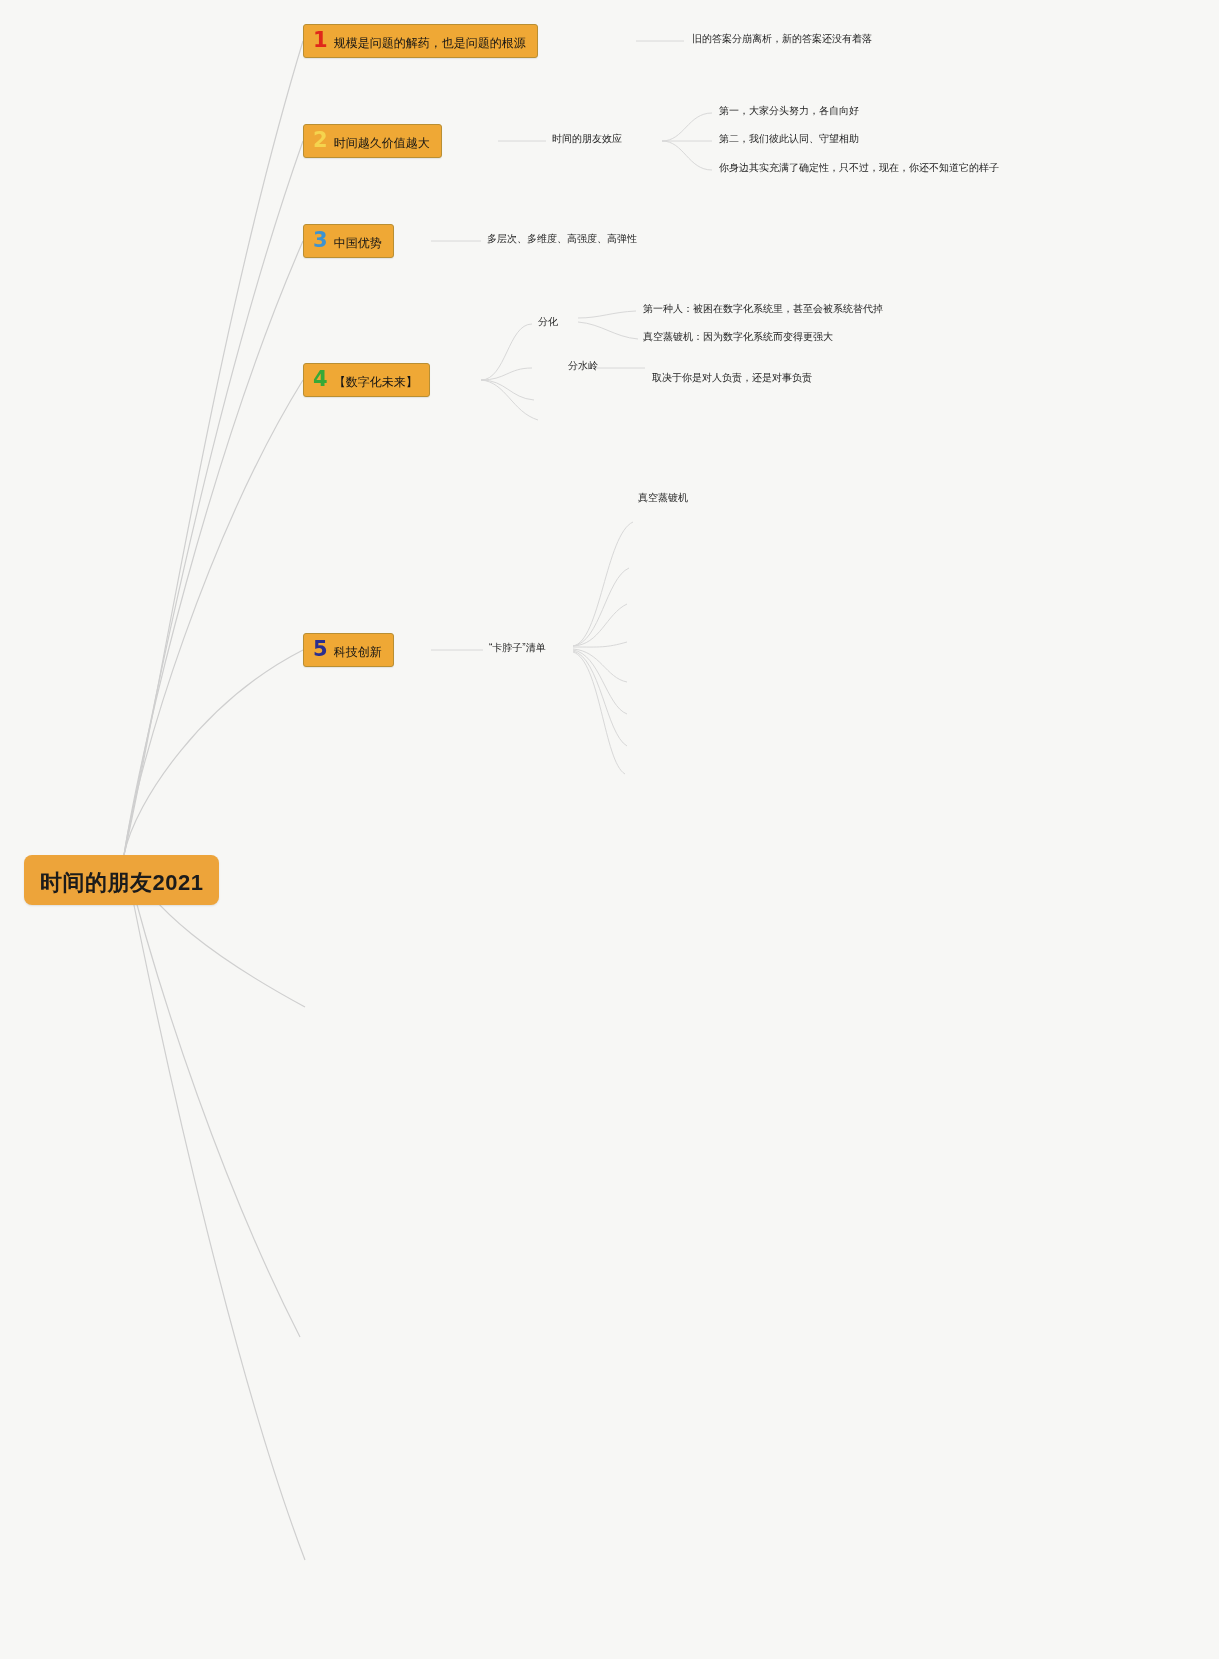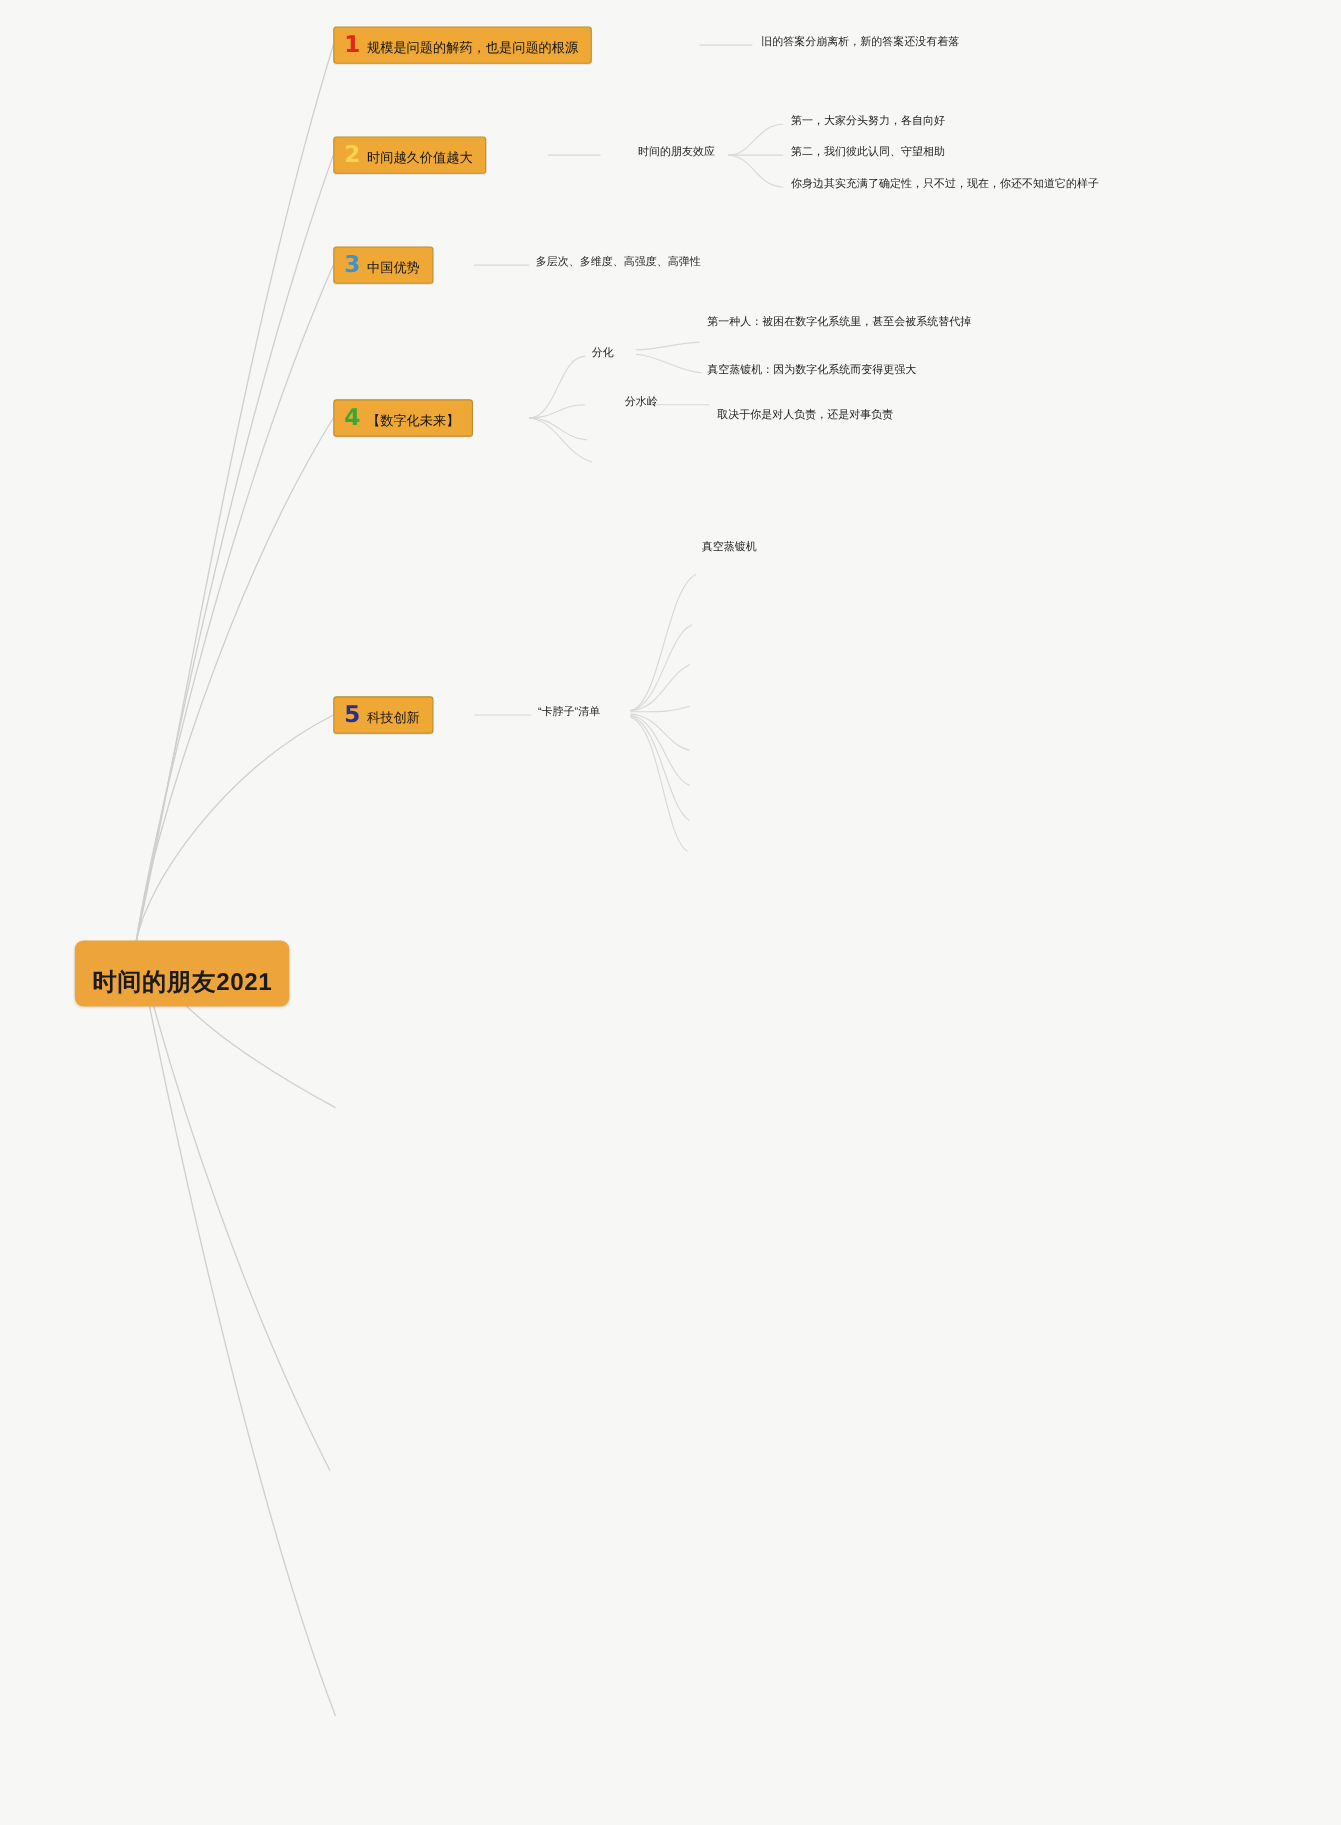--- a/index.html
+++ b/index.html
@@ -31,28 +31,27 @@
   }
   .node {
     position: absolute;
     box-sizing: border-box;
     white-space: nowrap;
   }
   
   .root-node {
     background: #eda43a;
     border-radius: 8px;
-    padding: 25px 16px 10px 16px;
+    padding: 15px 16px 10px 16px;
     color: #1b1b1b;
     font-size: 22px;
     font-weight: bold;
     letter-spacing: 0.5px;
     line-height: 1.15;
     box-shadow: 0 1px 2px rgba(0,0,0,0.10);
-    margin-left: 44px;
   }
   
   .l1-node {
     background: #efa835;
     border: 1px solid #b98f33;
     border-radius: 3px;
     padding: 5px 11px 6px 9px;
     font-size: 17px;
     color: #141414;
     line-height: 1.2;
@@ -148,21 +147,21 @@
     <span class="l1-label">规模是问题的解药，也是问题的根源</span>
   </div>
   <div class="node t-node" style="left:692px; top:32px;">
     <span>旧的答案分崩离析，新的答案还没有着落</span>
   </div>
 
   <div class="node l1-node" style="left:303px; top:124px;">
     <span class="l1-num" style="color:#f5d44e;">2</span>
     <span class="l1-label">时间越久价值越大</span>
   </div>
-  <div class="node t-node" style="left:552px; top:132px;margin-left:28px;">
+  <div class="node t-node" style="left:552px; top:132px;">
     <span>时间的朋友效应</span>
   </div>
   <div class="node t-node" style="left:719px; top:104px;">
     <span>第一，大家分头努力，各自向好</span>
   </div>
   <div class="node t-node" style="left:719px; top:132px;">
     <span>第二，我们彼此认同、守望相助</span>
   </div>
   <div class="node t-node" style="left:719px; top:161px;">
     <span>你身边其实充满了确定性，只不过，现在，你还不知道它的样子</span>
@@ -179,21 +178,21 @@
   <div class="node l1-node" style="left:303px; top:363px;">
     <span class="l1-num" style="color:#37a937;">4</span>
     <span class="l1-label">【数字化未来】</span>
   </div>
   <div class="node t-node" style="left:538px; top:315px;">
     <span>分化</span>
   </div>
   <div class="node t-node" style="left:568px; top:359px;">
     <span>分水岭</span>
   </div>
-  <div class="node t-node" style="left:643px; top:286px;">
+  <div class="node t-node" style="left:643px; top:302px;">
     <span>第一种人：被困在数字化系统里，甚至会被系统替代掉</span>
   </div>
   <div class="node t-node" style="left:643px; top:330px;">
     <span>真空蒸镀机：因为数字化系统而变得更强大</span>
   </div>
   <div class="node t-node" style="left:652px; top:371px;">
     <span>取决于你是对人负责，还是对事负责</span>
   </div>
 
   <div class="node l1-node" style="left:303px; top:633px;">

